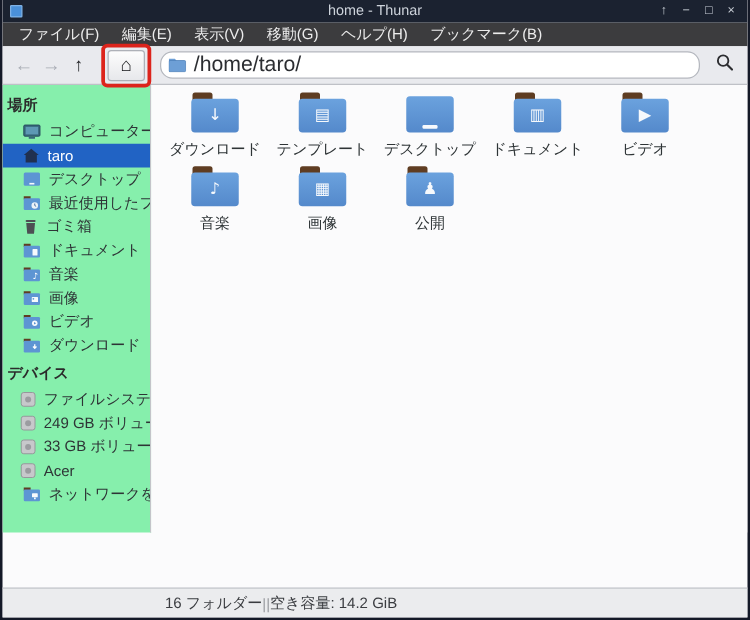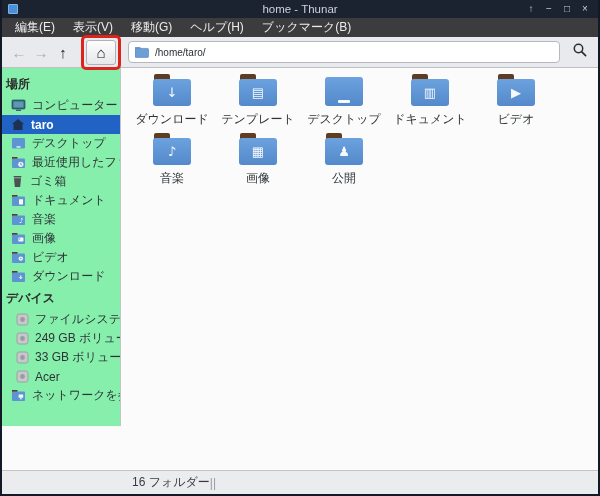--- a/index.html
+++ b/index.html
@@ -19,29 +19,29 @@
   
   .menubar { height:19px; background:#3c3c3e; display:flex; align-items:center; padding-left:4px; flex:0 0 auto; }
   .menu-item { color:#ececec; font-size:12px; padding:0 9px; line-height:19px; white-space:nowrap; }
   
   .toolbar { height:31px; background:#e9eaee; border-bottom:1px solid #bfc1c7; display:flex; align-items:center; padding:0 6px; position:relative; flex:0 0 auto; }
   .tb-btn { width:22px; height:24px; display:flex; align-items:center; justify-content:center; font-size:15px; font-weight:bold; color:#1e1f22; }
   .tb-btn.disabled { color:#a8acb4; }
   .home-wrap { position:relative; margin-left:12px; margin-right:4px; }
   .home-btn { width:30px; height:25px; background:linear-gradient(#fdfdfd,#e7e8eb); border:1px solid #aeb1b8; border-radius:3px; display:flex; align-items:center; justify-content:center; font-size:15px; font-weight:bold; color:#101114; }
   .annotation-box { position:absolute; left:-5px; top:-5px; width:40px; height:35px; border:3px solid #dc241c; border-radius:5px; pointer-events:none; z-index:5; }
-  .path-entry { flex:1; height:22px; margin:0 8px 0 8px; background:#ffffff; border:1px solid #b5b8bf; border-radius:4px; display:flex; align-items:center; gap:6px; padding:0 6px; font-size:10px; color:#2b2d31; }
+  .path-entry { flex:1; height:22px; margin:0 8px 0 8px; background:#ffffff; border:1px solid #b5b8bf; border-radius:10px; display:flex; align-items:center; gap:6px; padding:0 6px; font-size:17px; color:#2b2d31; }
   .search-btn { width:24px; height:24px; display:flex; align-items:center; justify-content:center; }
   
   .content { flex:1; display:flex; min-height:0; }
   .sidebar { width:119px; background:#86efac; border-right:1px solid #c3c4c9; overflow:hidden; padding-top:4px; }
   .side-header { font-size:12px; font-weight:bold; color:#2b2b2b; padding:4px 0 3px 4px; white-space:nowrap; }
-  .side-row { height:19px; display:flex; align-items:center; padding-left:9px; gap:6px; font-size:12px; color:#2e3436; white-space:nowrap; overflow:hidden; }
+  .side-row { height:19px; display:flex; align-items:center; padding-left:16px; gap:6px; font-size:12px; color:#2e3436; white-space:nowrap; overflow:hidden; }
   .side-row .lbl { overflow:hidden; text-overflow:clip; }
-  .side-row.selected { background:#2163c4; color:#ffffff;font-weight:bold; }
+  .side-row.selected { background:#2163c4; color:#ffffff; }
   .side-row.indent { padding-left:14px; }
   .si { flex:0 0 auto; display:flex; }
   
   .mainview { flex:1; background:#fbfbfc; padding:6px 0 0 8px; display:flex; flex-wrap:wrap; align-content:flex-start; }
   .fitem { width:86px; height:58px; display:flex; flex-direction:column; align-items:center; margin-bottom:1px; }
   .ficon { position:relative; width:40px; height:34px; }
   .ficon .tab { position:absolute; left:2px; top:0; width:16px; height:8px; background:#5f3d22; border-radius:2px 2px 0 0; }
   .ficon .fbody { position:absolute; left:1px; top:5px; width:38px; height:27px; background:linear-gradient(#6ba2de,#5489cb); border-radius:3px; display:flex; align-items:center; justify-content:center; }
   .ficon .emblem { color:#ffffff; opacity:.95; font-size:13px; line-height:1; font-family:"DejaVu Sans",sans-serif; }
   .ficon.desktop .fbody { top:3px; height:29px; background:linear-gradient(#6ba2de,#5489cb); }
@@ -61,20 +61,21 @@
     <div class="title-text">home - Thunar</div>
     <div class="win-controls">
       <div class="win-btn">↑</div>
       <div class="win-btn">−</div>
       <div class="win-btn">□</div>
       <div class="win-btn">×</div>
     </div>
   </div>
 
   <div class="menubar">
+    <span class="menu-item">ファイル(F)</span>
     <span class="menu-item">編集(E)</span>
     <span class="menu-item">表示(V)</span>
     <span class="menu-item">移動(G)</span>
     <span class="menu-item">ヘルプ(H)</span>
     <span class="menu-item">ブックマーク(B)</span>
   </div>
 
   <div class="toolbar">
     <div class="tb-btn disabled">
         <span>←</span>
@@ -358,15 +359,16 @@
         <div class="flabel">公開</div>
       </div>
 
     </div>
   </div>
 
   <div class="statusbar">
     <span>16 フォルダー</span>
     <span class="sep">|</span>
     <span class="sep">|</span>
+    <span>空き容量: 14.2 GiB</span>
   </div>
 
 </div>
 
 </body></html>

